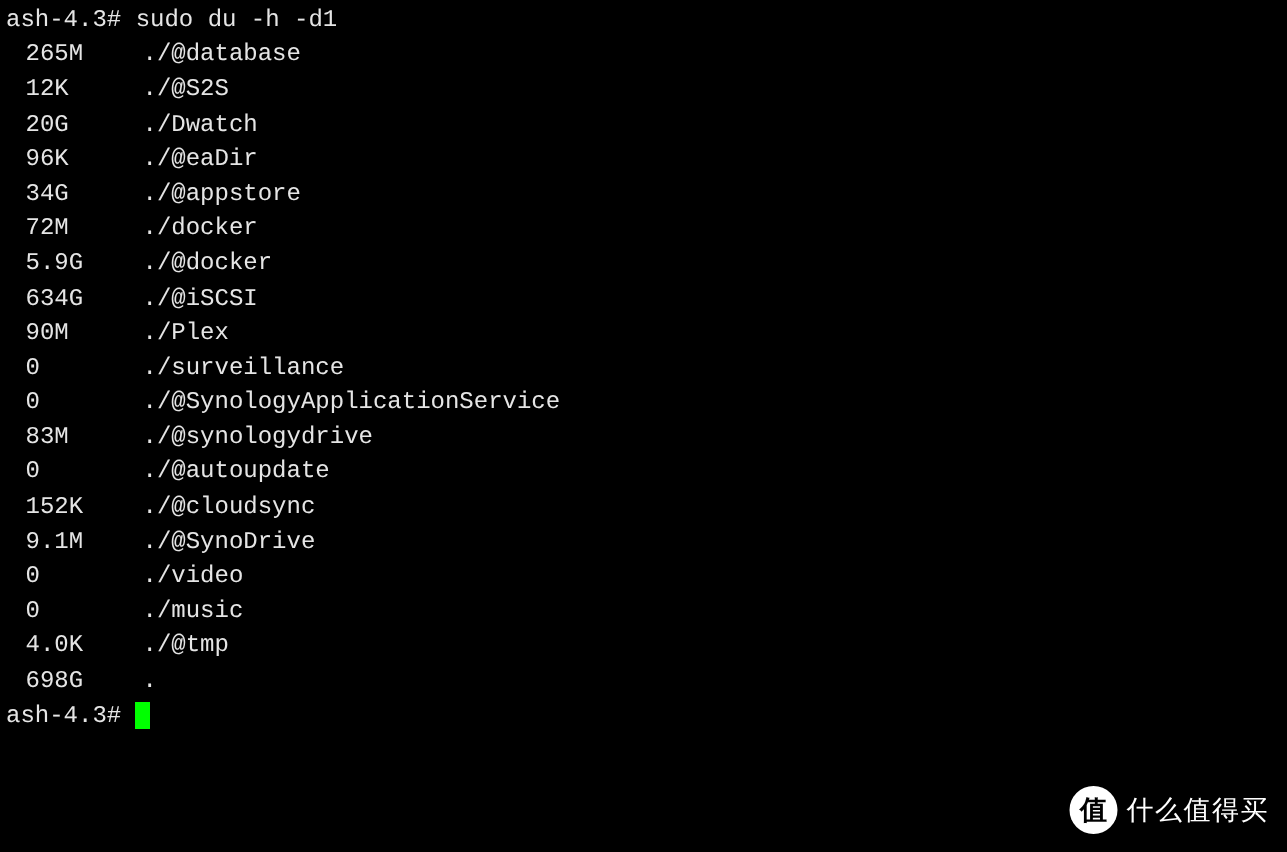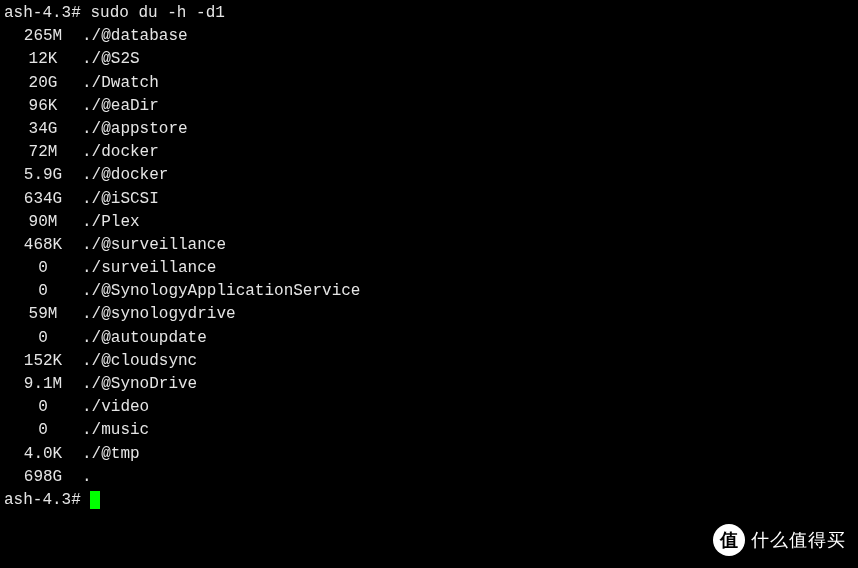--- a/index.html
+++ b/index.html
@@ -18,21 +18,22 @@
       height: 568px;
       overflow: hidden;
       position: relative;
     }
     .terminal-line {
       white-space: pre;
     }
     .size-col {
       display: inline-block;
       width: 78px;
-      text-align: center;
+      text-align: left;
+      margin-left: 13px;
     }
     .path-col {
       display: inline-block;
     }
     .cursor {
       display: inline-block;
       width: 10px;
       height: 18px;
       background: #00ff00;
       vertical-align: text-bottom;
@@ -74,24 +75,23 @@
   <div id="output-lines">
       <div class="terminal-line"><span class="size-col">265M</span><span class="path-col">./@database</span></div>
       <div class="terminal-line"><span class="size-col">12K</span><span class="path-col">./@S2S</span></div>
       <div class="terminal-line"><span class="size-col">20G</span><span class="path-col">./Dwatch</span></div>
       <div class="terminal-line"><span class="size-col">96K</span><span class="path-col">./@eaDir</span></div>
       <div class="terminal-line"><span class="size-col">34G</span><span class="path-col">./@appstore</span></div>
       <div class="terminal-line"><span class="size-col">72M</span><span class="path-col">./docker</span></div>
       <div class="terminal-line"><span class="size-col">5.9G</span><span class="path-col">./@docker</span></div>
       <div class="terminal-line"><span class="size-col">634G</span><span class="path-col">./@iSCSI</span></div>
       <div class="terminal-line"><span class="size-col">90M</span><span class="path-col">./Plex</span></div>
-      <div class="terminal-line"><span class="size-col">468K</span><span class="path-col">./@surveillance</span></div>
       <div class="terminal-line"><span class="size-col">0</span><span class="path-col">./surveillance</span></div>
       <div class="terminal-line"><span class="size-col">0</span><span class="path-col">./@SynologyApplicationService</span></div>
-      <div class="terminal-line"><span class="size-col">59M</span><span class="path-col">./@synologydrive</span></div>
+      <div class="terminal-line"><span class="size-col">83M</span><span class="path-col">./@synologydrive</span></div>
       <div class="terminal-line"><span class="size-col">0</span><span class="path-col">./@autoupdate</span></div>
       <div class="terminal-line"><span class="size-col">152K</span><span class="path-col">./@cloudsync</span></div>
       <div class="terminal-line"><span class="size-col">9.1M</span><span class="path-col">./@SynoDrive</span></div>
       <div class="terminal-line"><span class="size-col">0</span><span class="path-col">./video</span></div>
       <div class="terminal-line"><span class="size-col">0</span><span class="path-col">./music</span></div>
       <div class="terminal-line"><span class="size-col">4.0K</span><span class="path-col">./@tmp</span></div>
       <div class="terminal-line"><span class="size-col">698G</span><span class="path-col">.</span></div>
     </div>
   <div class="terminal-line"><span>ash-4.3#</span> <span class="cursor"></span></div>
 </div>

